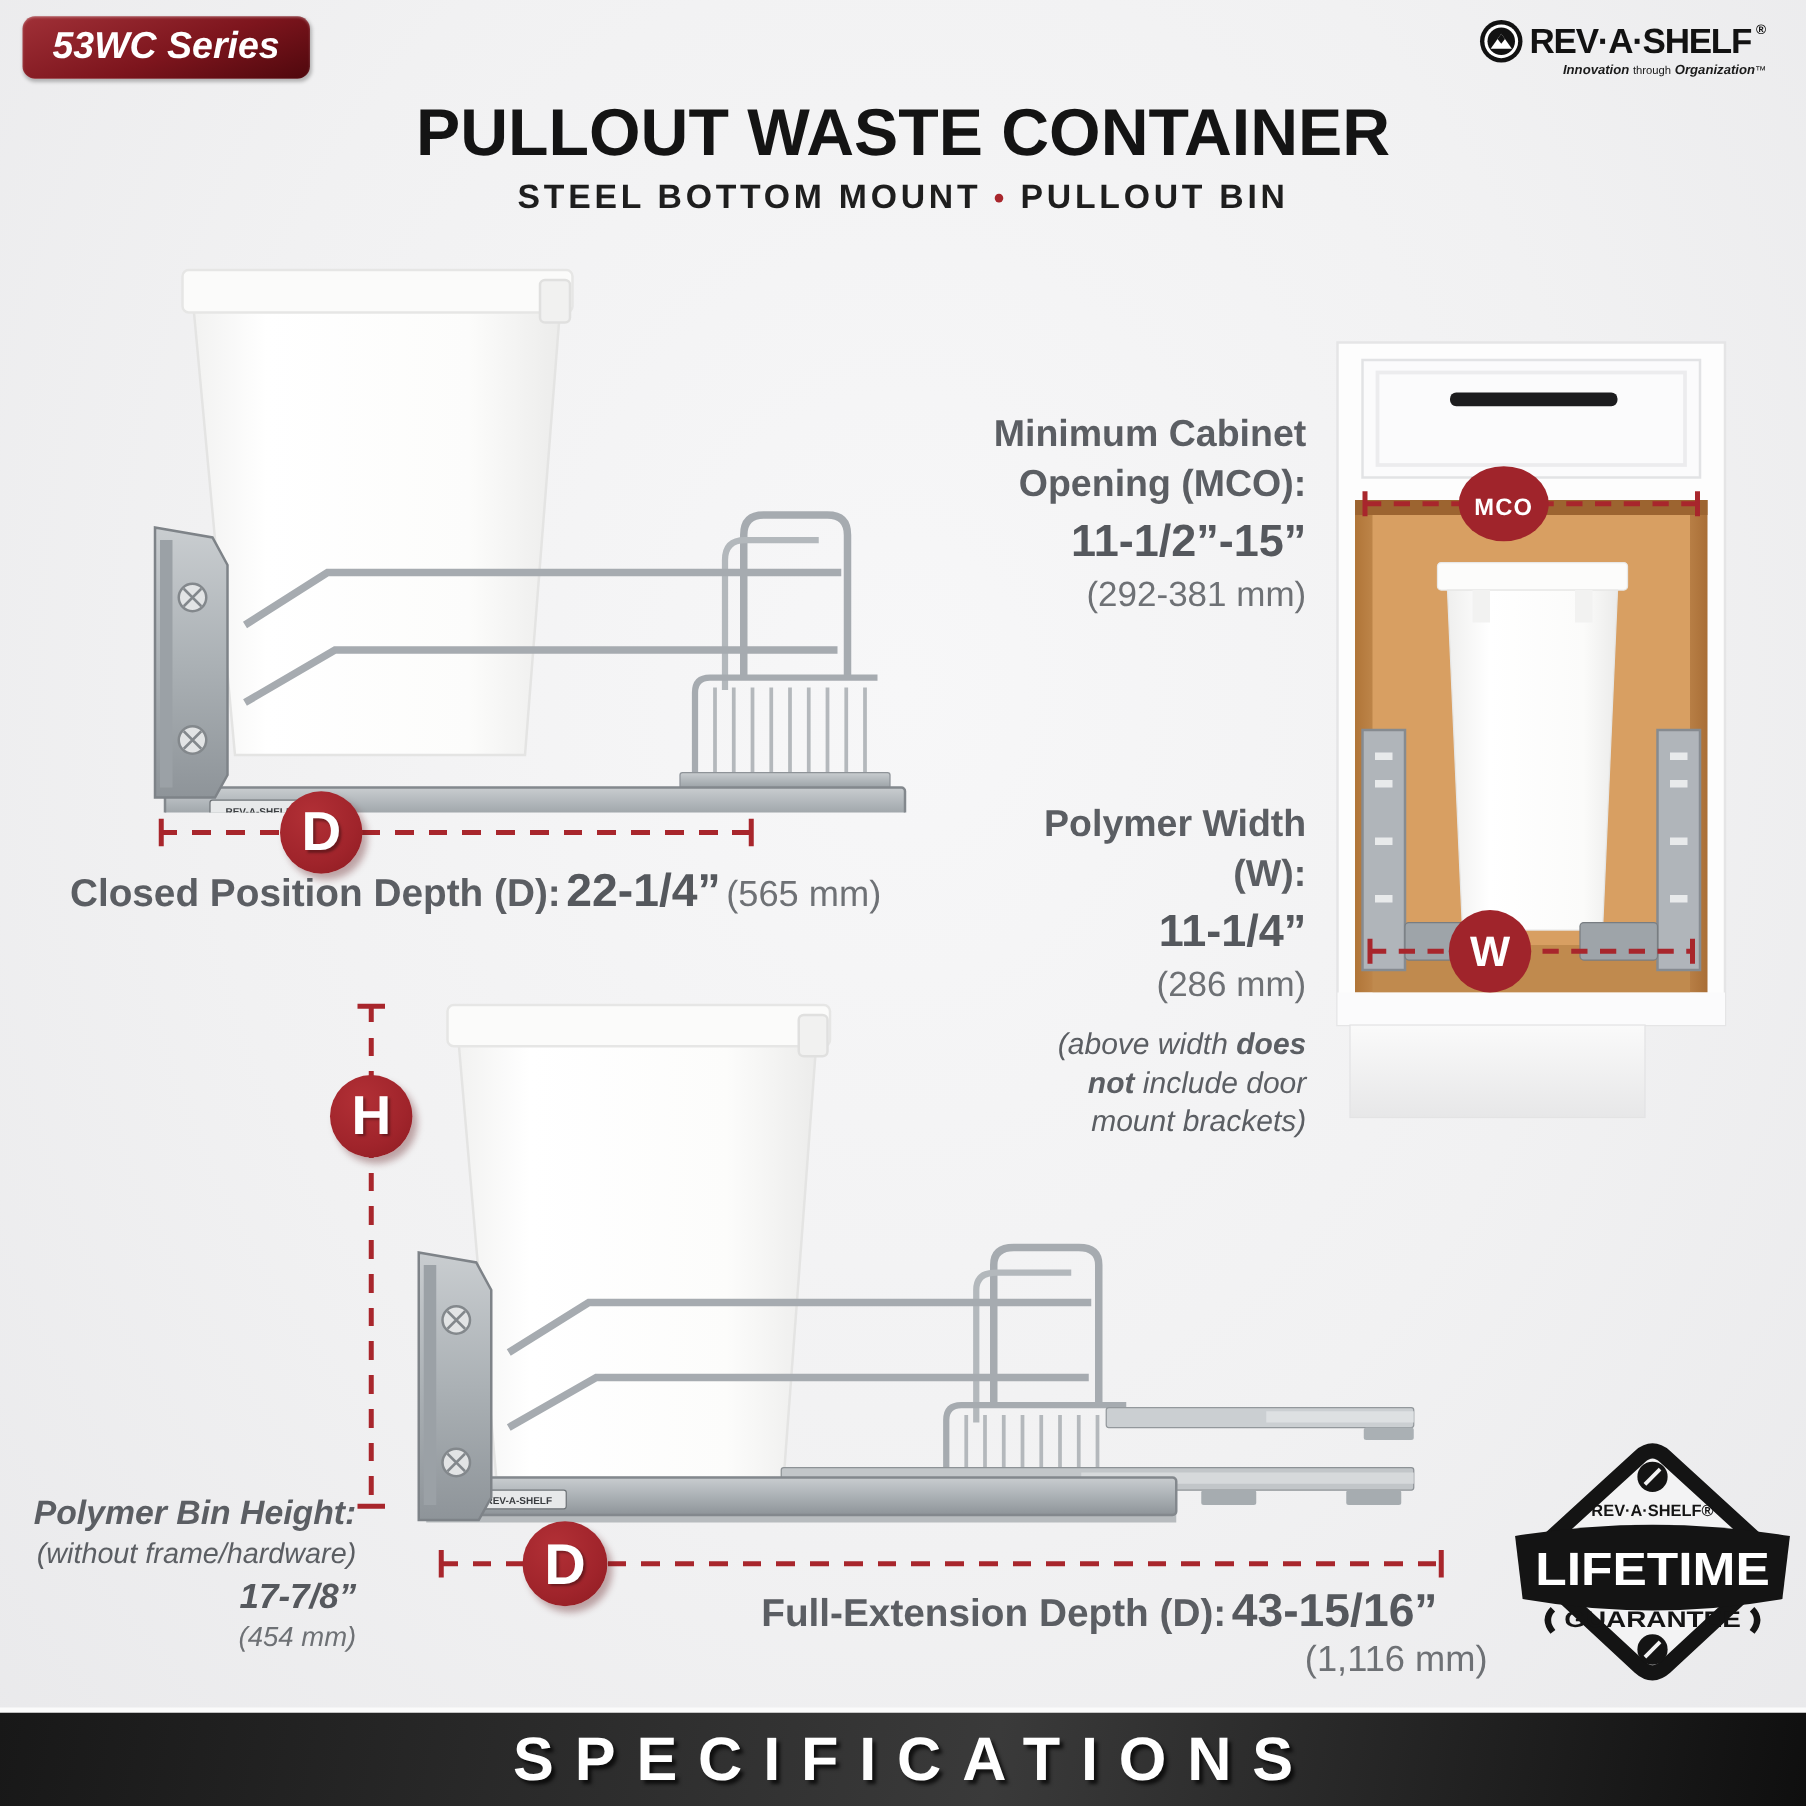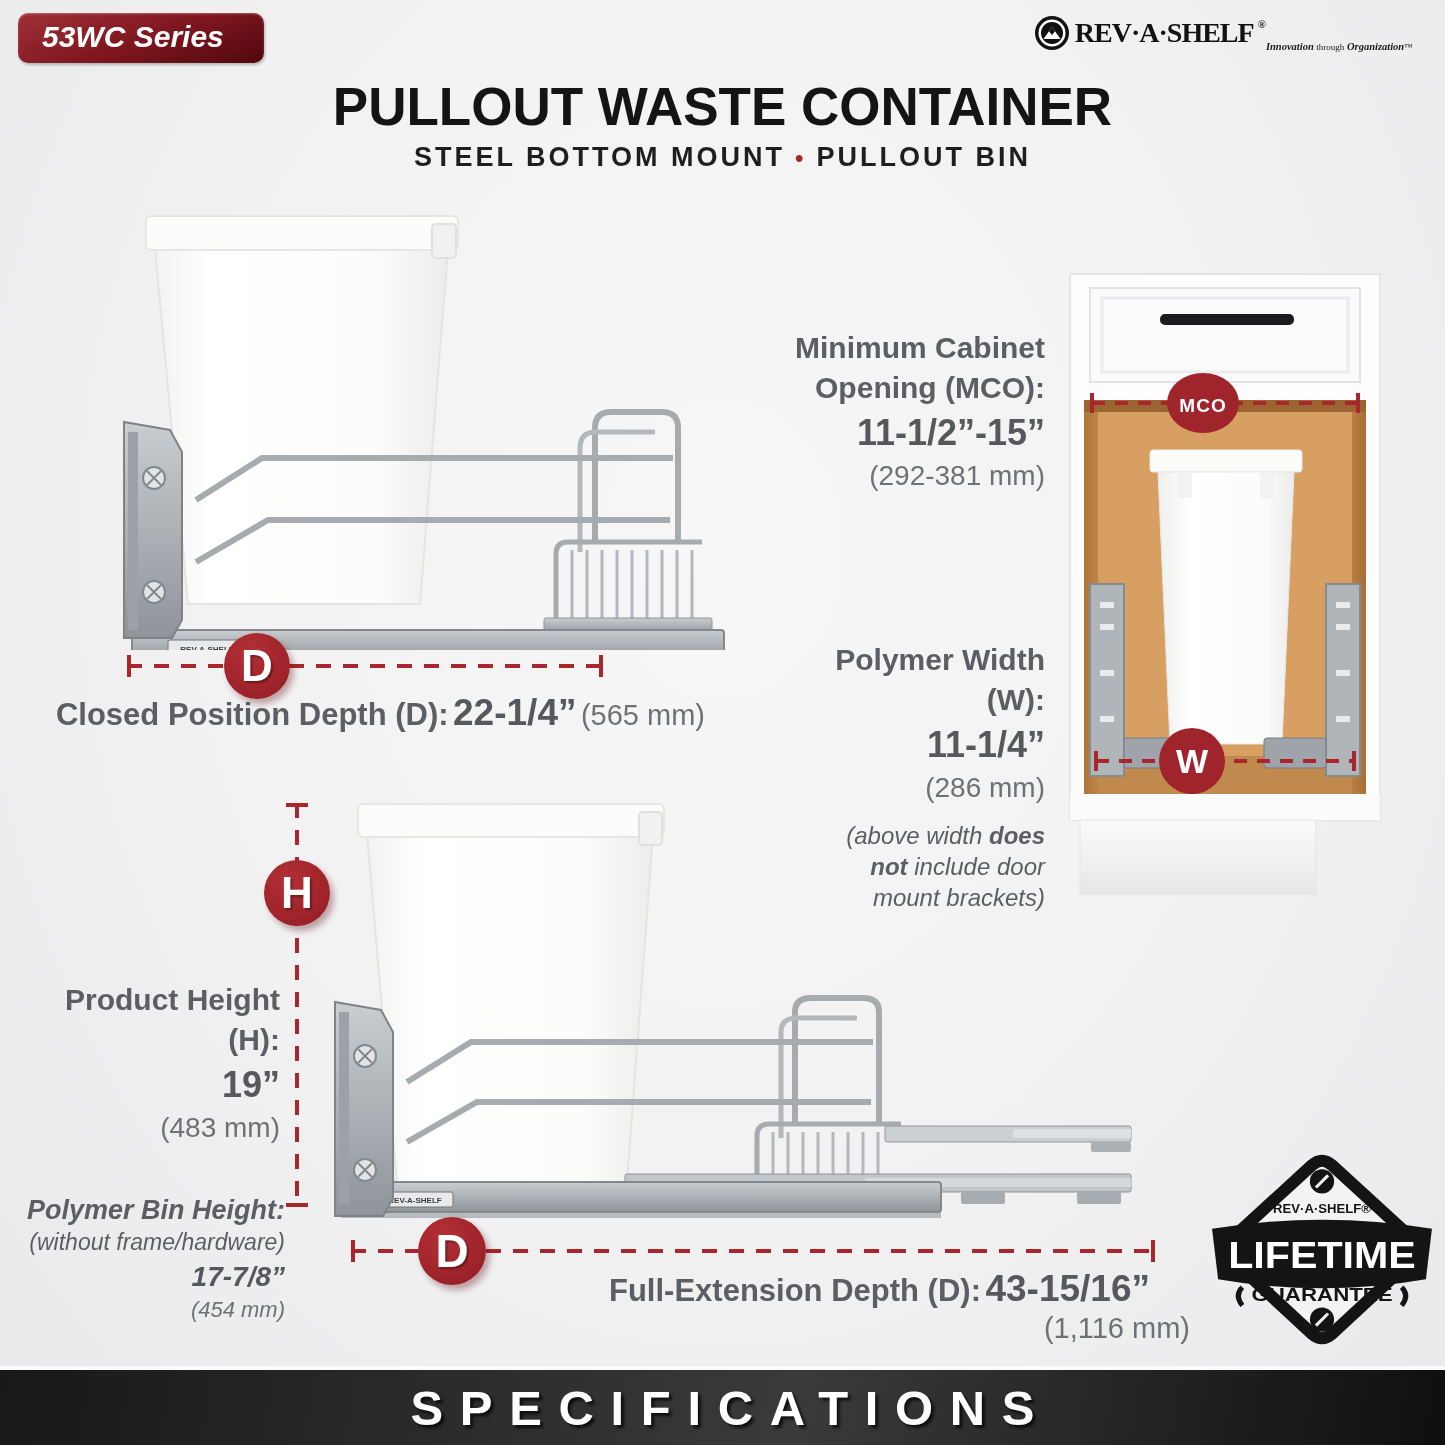--- a/index.html
+++ b/index.html
@@ -2,25 +2,25 @@
 <html><head>
 <meta charset="utf-8">
 <style>
   html,body{margin:0;padding:0;}
   body{font-family:"Liberation Sans",sans-serif;}
   .canvas{position:relative;width:1445px;height:1445px;overflow:hidden;
     background:radial-gradient(ellipse at 50% 38%, #f7f7f8 0%, #f1f1f2 55%, #e9e9eb 100%);}
   .abs{position:absolute;}
 
   
-  .series-badge{left:18px;top:13px;padding:7px 40px 9px 24px;border-radius:10px;
+  .series-badge{left:18px;top:13px;padding:7px 24px 9px 24px;border-radius:10px;
     background:linear-gradient(160deg,#a03037 0%,#7d151d 55%,#4f080d 100%);
     color:#fff;font-size:30px;font-weight:bold;font-style:italic;
     box-shadow:inset 0 1px 2px rgba(255,255,255,.3), 1px 2px 3px rgba(0,0,0,.25);}
-  .logo{right:32px;top:14px;display:flex;flex-direction:row;align-items:flex-end;font-family:Liberation Serif, serif;}
+  .logo{right:32px;top:14px;display:flex;flex-direction:column;align-items:flex-end;}
   .logo-row{display:flex;align-items:center;gap:4px;}
   .logo-name{font-size:28px;font-weight:800;letter-spacing:-1px;color:#121212;}
   .logo-reg{font-size:11px;vertical-align:top;color:#121212;font-weight:700;position:relative;top:-9px;}
   .logo-tagline{font-size:10.5px;color:#1a1a1a;margin-top:-2px;}
   .logo-tagline .b{font-weight:bold;font-style:italic;}
   .logo-tagline .lt{font-weight:normal;font-size:9px;}
   .page-title{left:0;top:76px;width:1445px;text-align:center;font-size:53px;font-weight:800;
     color:#141414;letter-spacing:0px;}
   .page-subtitle{left:0;top:142px;width:1445px;text-align:center;font-size:27px;font-weight:bold;
     color:#1e1e1e;letter-spacing:3px;}
@@ -260,26 +260,20 @@
 
   <div class="abs" style="left:286px;top:803px;width:22px;height:404px;">
     <div class="dash-v" style="position:absolute;left:9px;top:0;height:100%;"></div>
     <div class="tick" style="left:0;top:0;width:22px;height:4px;"></div>
     <div class="tick" style="left:0;bottom:0;width:22px;height:4px;"></div>
     <div class="dim-circle" style="left:-22px;top:57px;width:66px;height:66px;font-size:44px;">
       <span>H</span>
     </div>
   </div>
 
-  <div class="abs spec right-align" style="left:0px;top:980px;width:280px;">
-    <div class="lbl">Product Height</div>
-    <div class="lbl"><span>(</span><span>H</span><span>):</span></div>
-    <div class="val">19”</div>
-    <div class="met">(483 mm)</div>
-  </div>
 
   <div class="abs spec right-align" style="left:0px;top:1194px;width:285px;">
     <div style="font-size:27px;font-weight:bold;line-height:33px;font-style:italic;">Polymer Bin Height:</div>
     <div class="note" style="font-size:23px;line-height:30px;">(without frame/hardware)</div>
     <div style="font-size:28px;font-weight:bold;font-style:italic;line-height:40px;color:#55585d;">17-7/8”</div>
     <div style="font-size:22px;font-style:italic;line-height:26px;color:#6e7175;">(454 mm)</div>
   </div>
 
   <div class="abs" style="left:325px;top:790px;width:810px;height:440px;">
     <svg width="810" height="440" viewBox="0 0 810 440">

